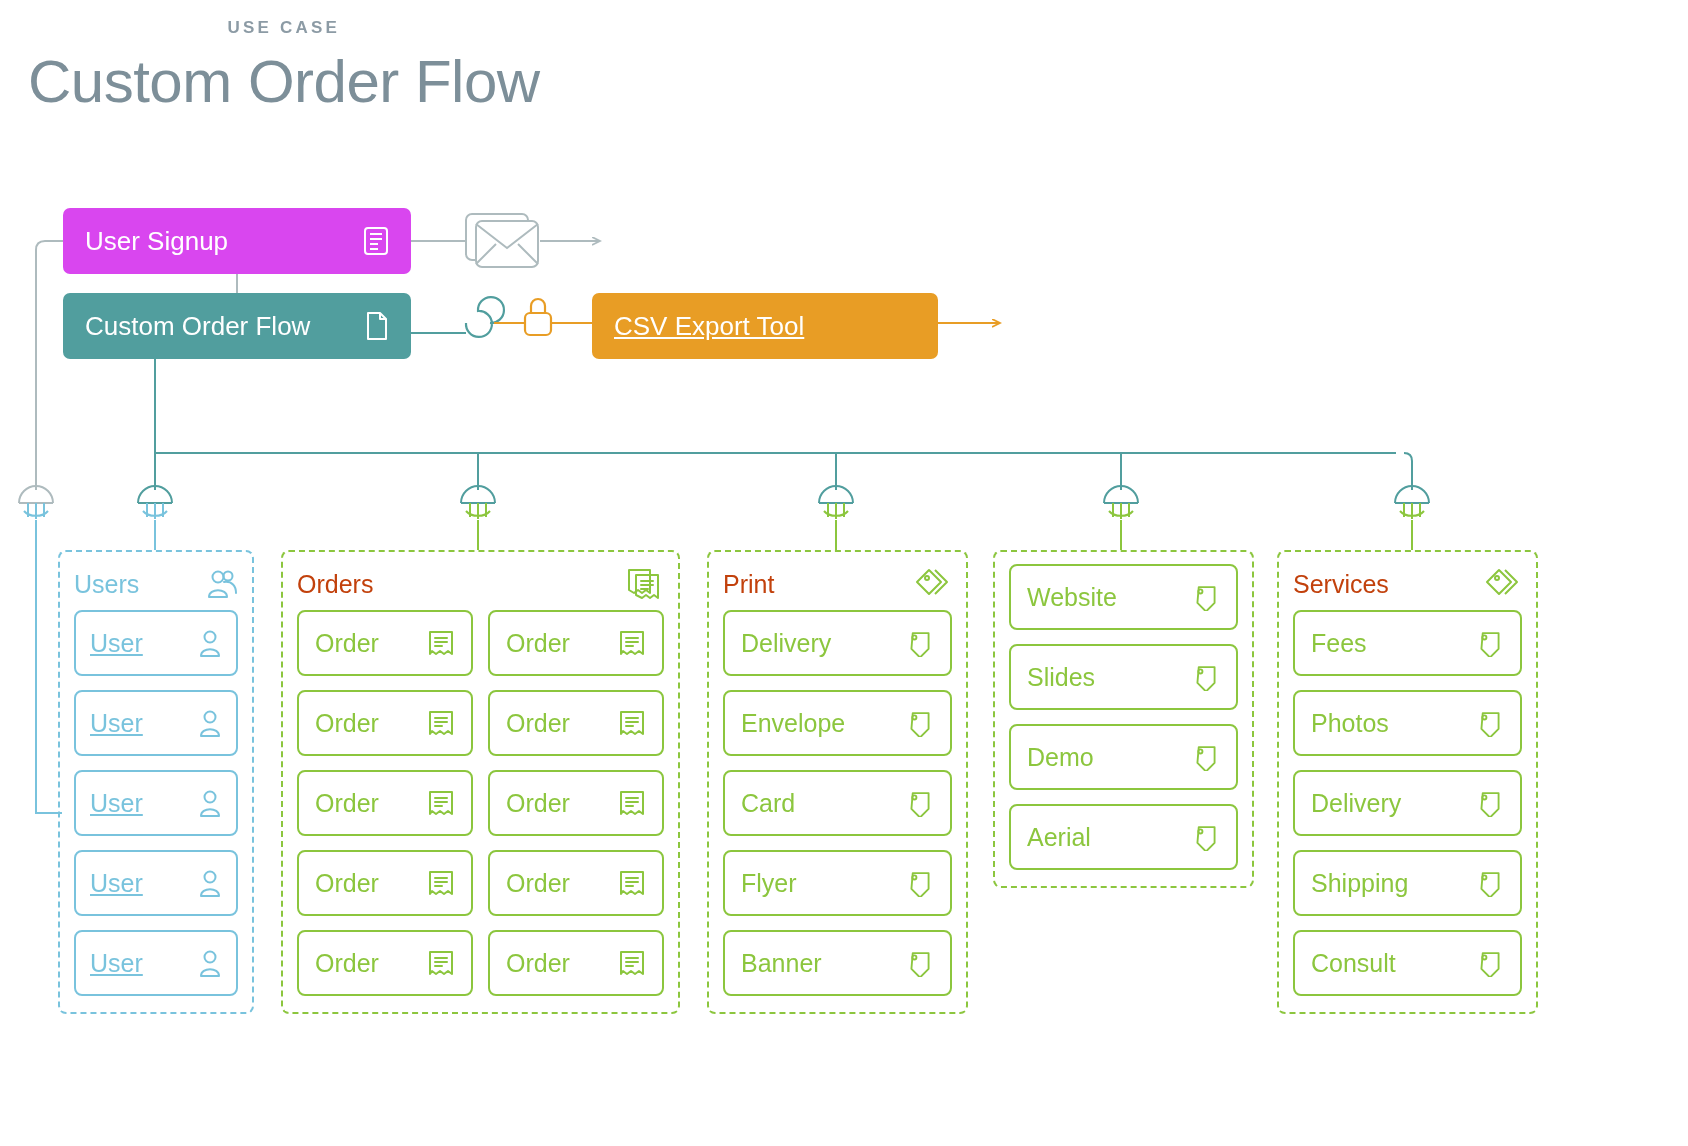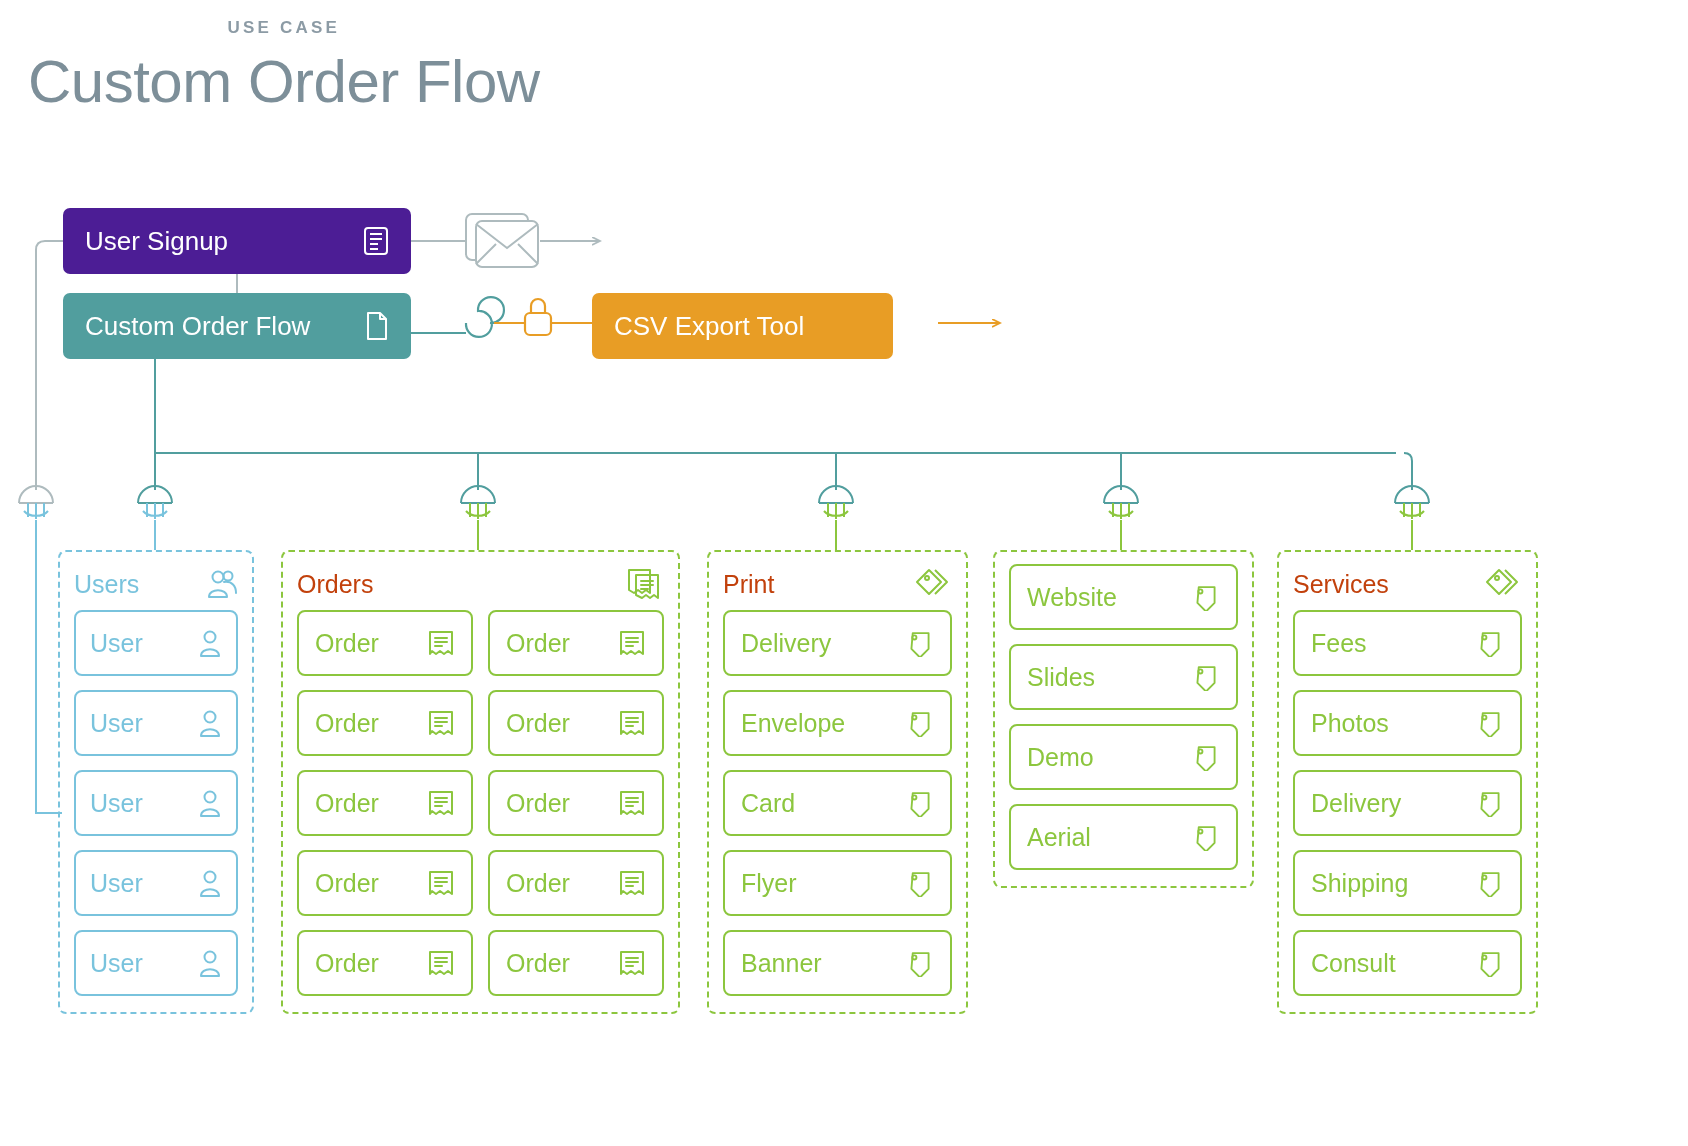--- a/index.html
+++ b/index.html
@@ -49,29 +49,30 @@
   }
   .proc-label {
     font-size: 26px;
     font-weight: 400;
     white-space: nowrap;
   }
   .proc-icon { margin-left: auto; display: flex; align-items: center; }
 
   #box-user-signup {
     left: 63px; top: 208px; width: 348px; height: 66px;
-    background: #4c1d95;
+    background: #d946ef;
   }
   #box-custom-order-flow {
     left: 63px; top: 293px; width: 348px; height: 66px;
     background: #519e9e;
   }
   #box-csv-export {
-    left: 592px; top: 293px; width: 301px; height: 66px;
+    left: 592px; top: 293px; width: 346px; height: 66px;
     background: #e89d25;
+    text-decoration: underline;
   }
 
   
   .column {
     position: absolute;
     border: 2px dashed #8cc63e;
     border-radius: 8px;
     padding: 12px 14px 16px 14px;
   }
   .column.blue { border-color: #79c3dd; }
@@ -104,21 +105,21 @@
   }
   .chip-label {
     font-size: 25px;
     font-weight: 400;
     color: #8cc63e;
     white-space: nowrap;
   }
   .chip-icon { margin-left: auto; display: flex; align-items: center; }
 
   .column.blue .chip { border-color: #79c3dd; }
-  .column.blue .chip-label { color: #79c3dd; }
+  .column.blue .chip-label { color: #79c3dd; text-decoration: underline; }
 
   
   #col-users    { left: 58px;   top: 550px; width: 196px; }
   #col-orders   { left: 281px;  top: 550px; width: 399px; }
   #col-print    { left: 707px;  top: 550px; width: 261px; }
   #col-digital  { left: 993px;  top: 550px; width: 261px; }
   #col-services { left: 1277px; top: 550px; width: 261px; }
 
   #col-users .chip { padding: 0 14px; }
 </style>

